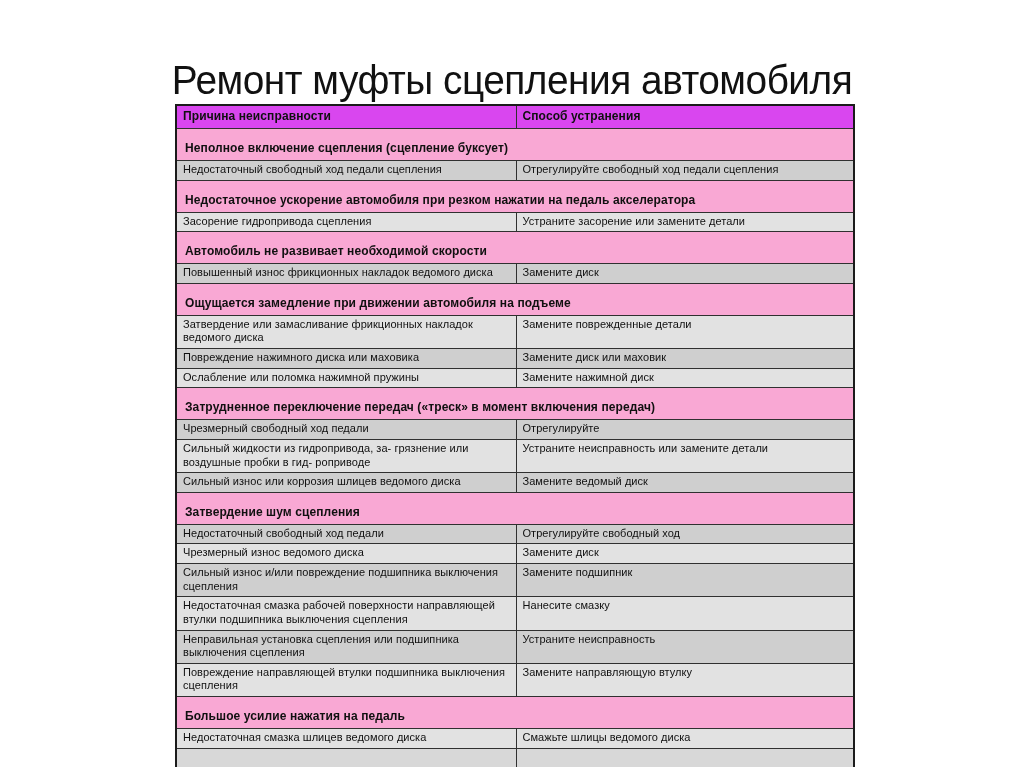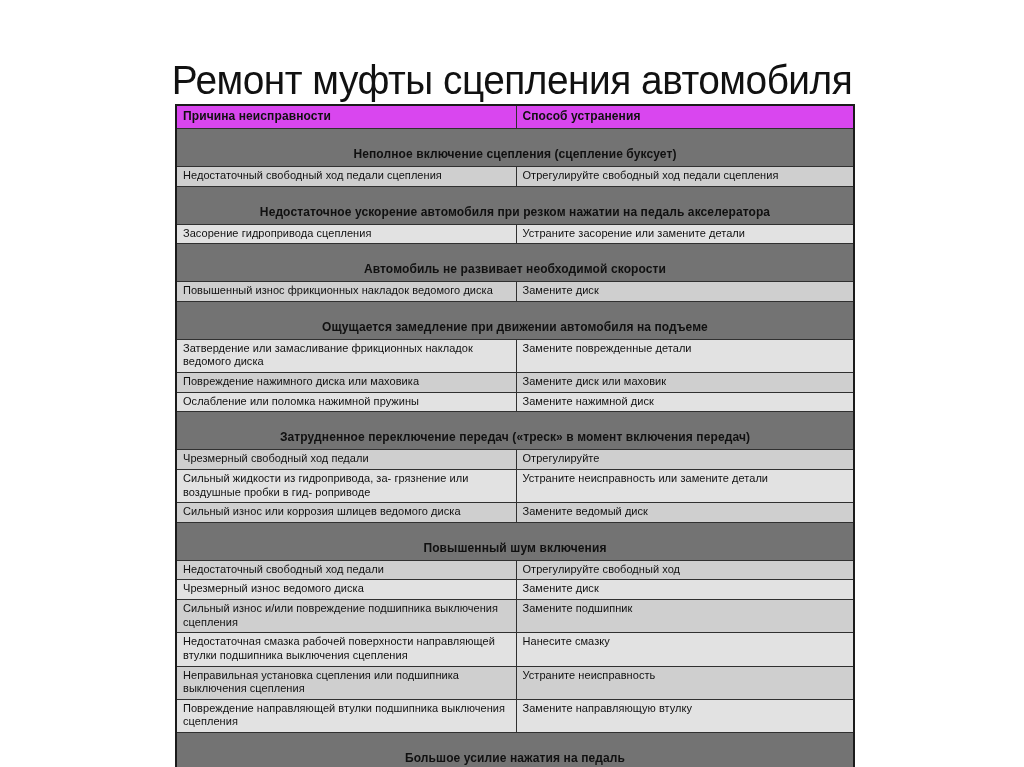--- a/index.html
+++ b/index.html
@@ -70,25 +70,24 @@
     font-weight: bold;
     font-size: 12px;
     background: #d946ef;
     padding-top: 3px;
     padding-bottom: 4px;
     letter-spacing: 0.1px;
   }
 
   
   tr.section-head td {
-    text-align: center;
     font-weight: bold;
     font-size: 12px;
-    background: #737373;
-    padding: 18px 8px 4px 8px;
+    background: #f9a8d4;
+    padding: 12px 8px 4px 8px;
     letter-spacing: 0.1px;
     line-height: 1.25;
   }
 
   
   tr.data-row.shade-a td { background: #cfcfcf; }
   tr.data-row.shade-b td { background: #e2e2e2; }
 
   tr.data-row td.cause  { }
   tr.data-row td.remedy { }
@@ -163,21 +162,21 @@
           <td class="cause">Сильный жидкости из гидропривода, за-
 грязнение или воздушные пробки в гид-
 роприводе</td>
           <td class="remedy">Устраните неисправность  или замените детали</td>
         </tr>
         <tr class="data-row shade-a">
           <td class="cause">Сильный износ или коррозия шлицев ведомого диска</td>
           <td class="remedy">Замените ведомый диск</td>
         </tr>
         <tr class="section-head">
-          <td colspan="2">Повышенный шум включения</td>
+          <td colspan="2">Затвердение шум сцепления</td>
         </tr>
         <tr class="data-row shade-a">
           <td class="cause">Недостаточный свободный ход педали</td>
           <td class="remedy">Отрегулируйте свободный ход</td>
         </tr>
         <tr class="data-row shade-b">
           <td class="cause">Чрезмерный износ ведомого диска</td>
           <td class="remedy">Замените диск</td>
         </tr>
         <tr class="data-row shade-a">

